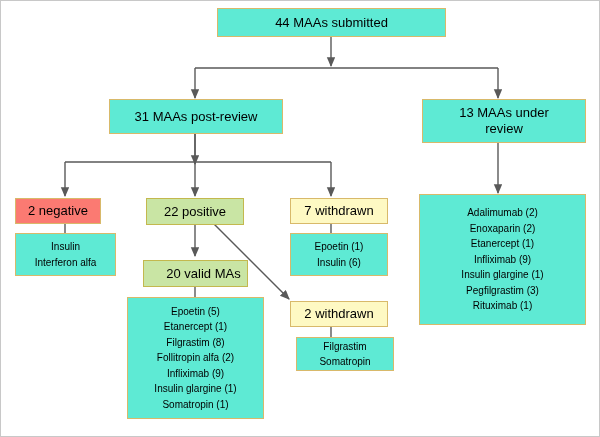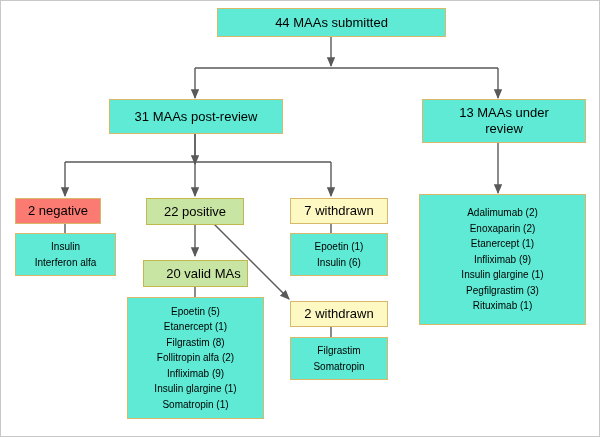--- a/index.html
+++ b/index.html
@@ -134,21 +134,21 @@
   </div>
 
   <div class="node green" style="left:142px; top:259px; width:105px; height:27px;padding-left:16px;">
     <span>20 valid MAs</span>
   </div>
 
   <div class="node gray" style="left:289px; top:300px; width:98px; height:26px;">
     <span>2 withdrawn</span>
   </div>
 
-  <div class="node list" style="left:289px; top:336px; width:98px; height:43px;">
+  <div class="node list" style="left:295px; top:336px; width:98px; height:34px;">
     <span class="line">Filgrastim</span>
     <span class="line">Somatropin</span>
   </div>
 
   <div class="node list" style="left:126px; top:296px; width:137px; height:122px;">
     <span class="line">Epoetin (5)</span>
     <span class="line">Etanercept (1)</span>
     <span class="line">Filgrastim (8)</span>
     <span class="line">Follitropin alfa (2)</span>
     <span class="line">Infliximab (9)</span>

